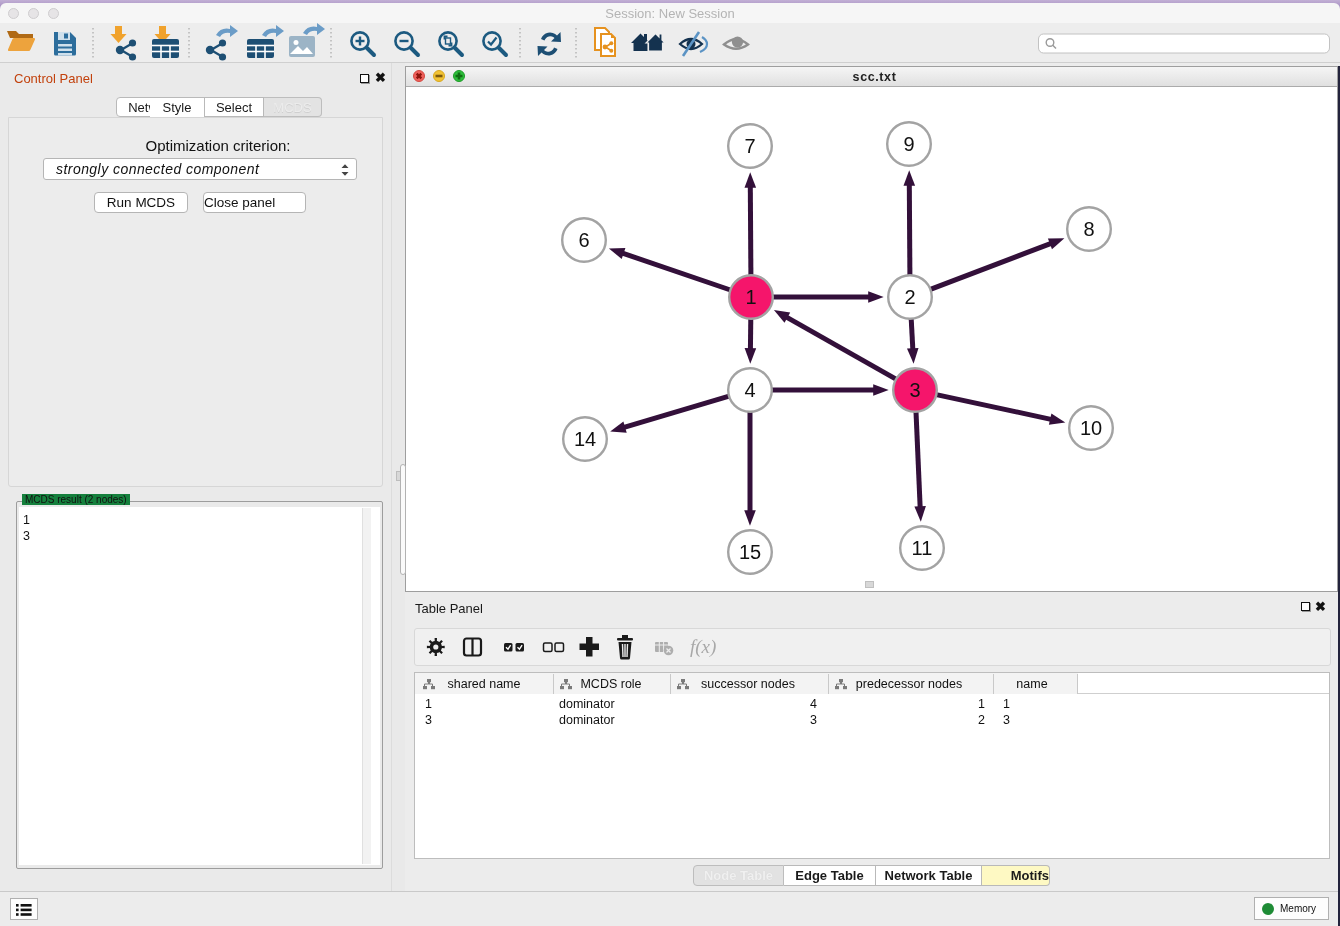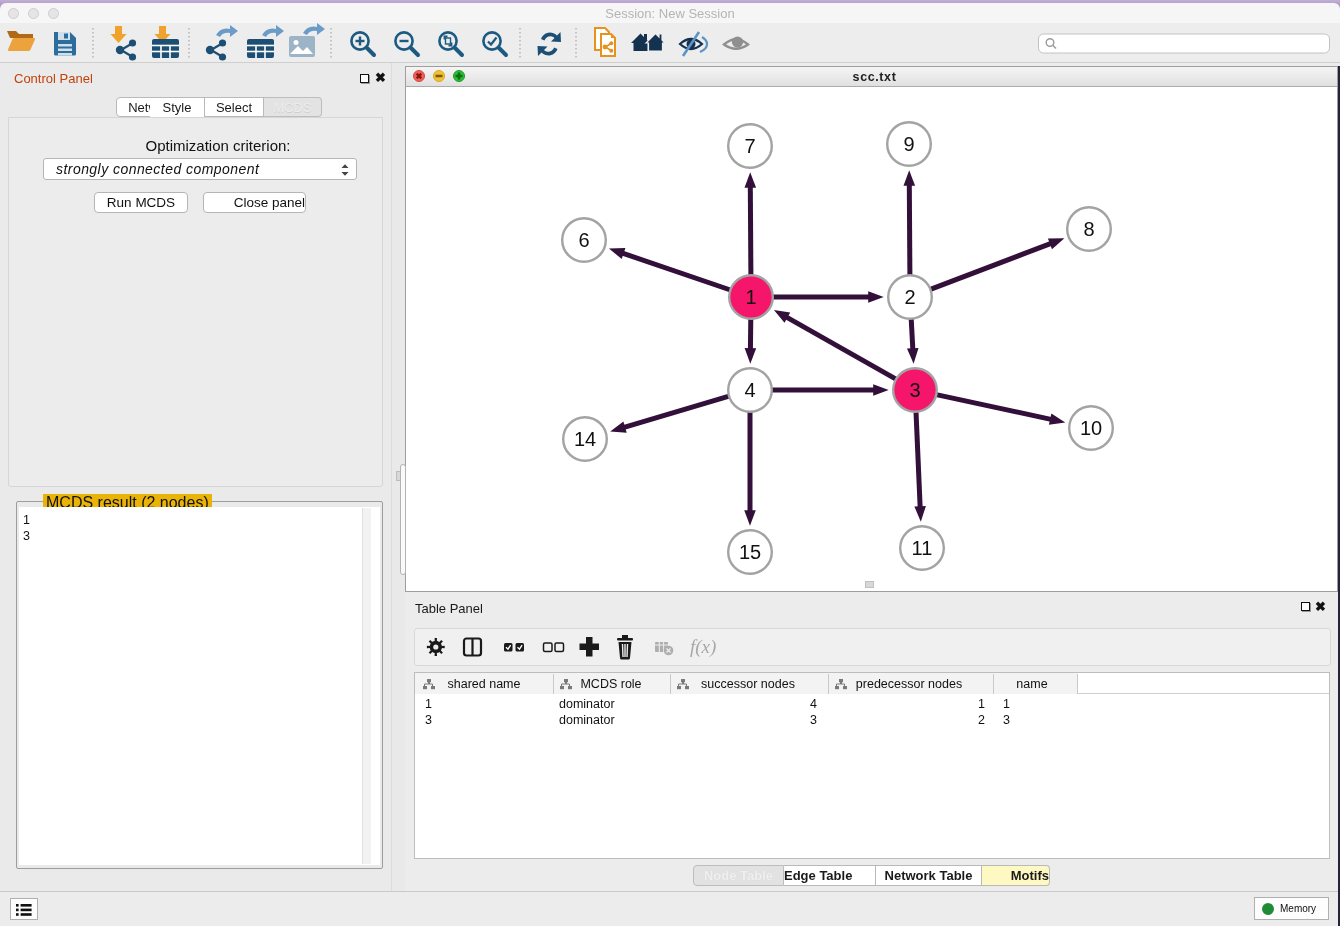--- a/index.html
+++ b/index.html
@@ -171,24 +171,24 @@
 </div>
 
 <div class="abs" style="left:8px;top:117px;width:375px;height:370px;background:#ececec;border:1px solid #d6d6d6;border-radius:0 0 3px 3px;"></div>
 <div class="abs" style="left:0px;top:137px;width:400px;text-align:center;font-size:15px;color:#111;padding-left:36px;">Optimization criterion:</div>
 <div class="abs" style="left:43px;top:158px;width:314px;height:22px;background:#fff;border:1px solid #b5b5b5;border-radius:3px;font-size:14px;letter-spacing:0.45px;color:#111;line-height:20px;padding-left:12px;font-style:italic;">strongly connected component
   <svg class="abs" style="right:6px;top:3px;" width="10" height="16" viewBox="0 0 10 16">
       <path d="M1.5 6 L5 2.2 L8.5 6 Z M1.5 10 L5 13.8 L8.5 10 Z" fill="#444"></path>
     </svg>
 </div>
 <div class="abs" style="left:94px;top:192px;width:94px;height:21px;background:#fff;border:1px solid #b5b5b5;border-radius:4px;text-align:center;line-height:19px;font-size:13.5px;color:#111;">Run MCDS</div>
-<div class="abs" style="left:203px;top:192px;width:103px;height:21px;background:#fff;border:1px solid #b5b5b5;border-radius:4px;text-align:right;line-height:19px;font-size:13.5px;color:#111;">Close panel</div>
+<div class="abs" style="left:203px;top:192px;width:103px;height:21px;background:#fff;border:1px solid #b5b5b5;border-radius:4px;text-align:left;line-height:19px;font-size:13.5px;color:#111;">Close panel</div>
 
 <div class="abs" style="left:16px;top:501px;width:367px;height:368px;border:1px solid #9d9d9d;border-radius:2px;"></div>
-<div class="abs" style="left:22px;top:494px;background:#eab308;padding:0 3px;font-size:16px;color:#111;margin-left:21px;">MCDS result (2 nodes)</div>
+<div class="abs" style="left:22px;top:494px;background:#15803d;padding:0 3px;font-size:10px;color:#111;">MCDS result (2 nodes)</div>
 <div class="abs" style="left:19px;top:507px;width:361px;height:358px;background:#fff;"></div>
 <div class="abs" style="left:362px;top:508px;width:9px;height:356px;background:#f2f2f2;border-left:1px solid #e0e0e0;"></div>
 <div class="abs" style="left:23px;top:513px;font-size:12.5px;color:#111;line-height:15.5px;">1<br>3</div>
 
 <div class="abs" style="left:391px;top:63px;width:14px;height:830px;background:#e9e9e9;border-left:1px solid #dcdcdc;"></div>
 <div class="abs" style="left:396px;top:471px;width:8px;height:10px;background:#d8d8d8;border:1px solid #bdbdbd;"></div>
 <div class="abs" style="left:400px;top:464px;width:6px;height:111px;background:#fafafa;border:1px solid #b2b2b2;border-radius:3px;z-index:5;"></div>
 
 <div class="abs" style="left:405px;top:66px;width:933px;height:526px;background:#fff;border:1px solid #9e9e9e;"></div>
 <div class="abs" style="left:406px;top:67px;width:931px;height:20px;background:linear-gradient(#f5f5f5,#e0e0e0);border-bottom:1px solid #ababab;"></div>
@@ -360,21 +360,21 @@
 <text x="425" y="724">3</text>
       <text x="559" y="724">dominator</text>
       <text x="817" y="724" text-anchor="end">3</text>
       <text x="985" y="724" text-anchor="end">2</text>
       <text x="1003" y="724">3</text>
     </g>
 </svg>
 
 <div class="abs" style="left:693px;top:865px;height:21px;font-size:13px;font-weight:bold;color:#1a1a1a;">
 <div class="abs" style="left:0;top:0;width:91px;height:21px;background:#e2e2e2;border:1px solid #bdbdbd;border-radius:4px 0 0 4px;text-align:center;line-height:20px;color:#f0f0f0;text-shadow:0 0 1px #cdcdcd;">Node Table</div>
-<div class="abs" style="left:91px;top:0;width:92px;height:21px;background:#fff;border:1px solid #b9b9b9;border-left:none;line-height:20px;">Edge Table</div>
+<div class="abs" style="left:91px;top:0;width:92px;height:21px;background:#fff;border:1px solid #b9b9b9;border-left:none;text-align:center;line-height:20px;">Edge Table</div>
 <div class="abs" style="left:183px;top:0;width:106px;height:21px;background:#fff;border:1px solid #b9b9b9;border-left:none;text-align:center;line-height:20px;">Network Table</div>
 <div class="abs" style="left:289px;top:0;width:68px;height:21px;background:#fef9c3;border:1px solid #b9b9b9;border-left:none;border-radius:0 4px 4px 0;text-align:right;line-height:20px;">Motifs</div>
 </div>
 
 <div class="abs" style="left:0;top:891px;width:1340px;height:35px;background:#ececec;border-top:1px solid #c9c9c9;"></div>
 <div class="abs" style="left:10px;top:898px;width:28px;height:22px;background:#fdfdfd;border:1px solid #b0b0b0;"></div>
 <svg class="abs" style="left:16px;top:904px;" width="16" height="12" viewBox="0 0 16 12">
     <g fill="#111">
       <rect x="0" y="0" width="2.6" height="2.6"></rect>
       <rect x="0" y="4.6" width="2.6" height="2.6"></rect>

